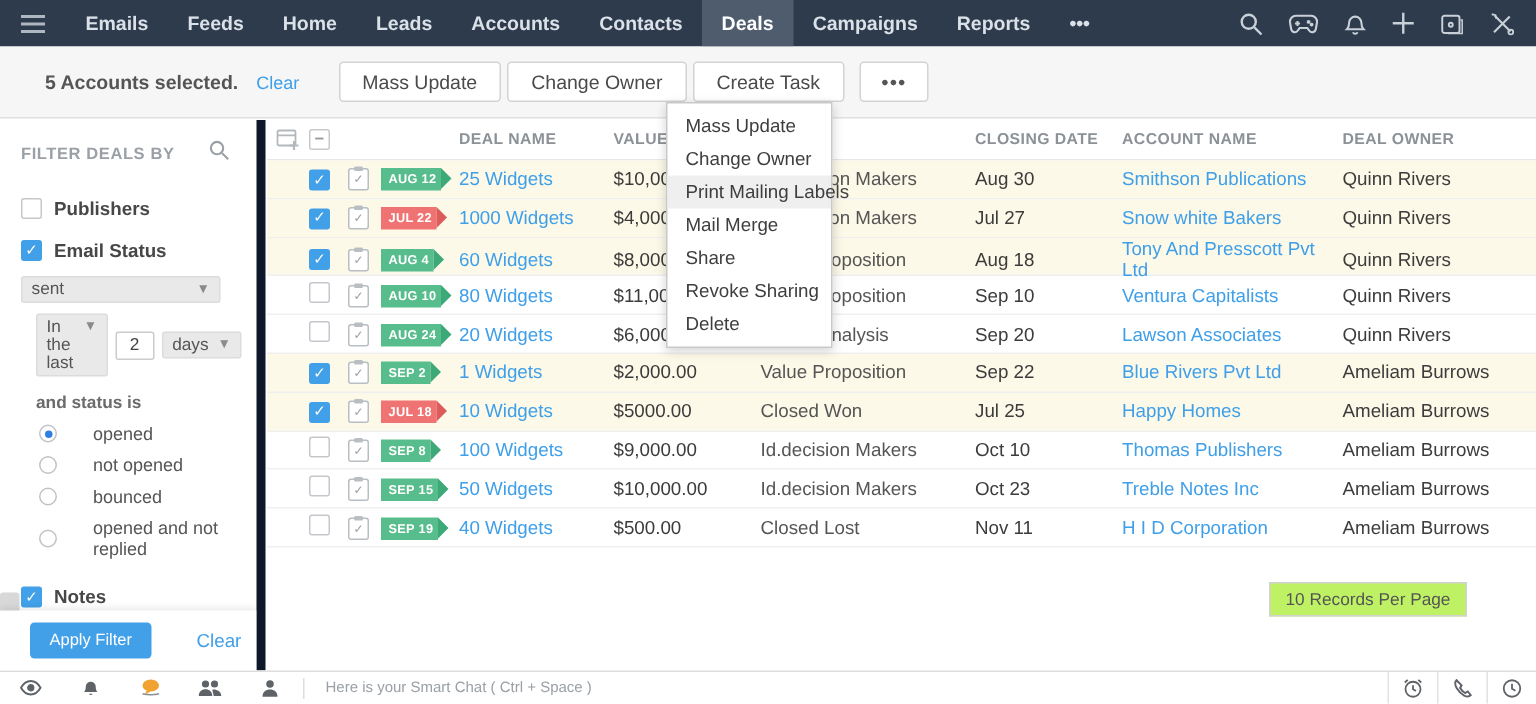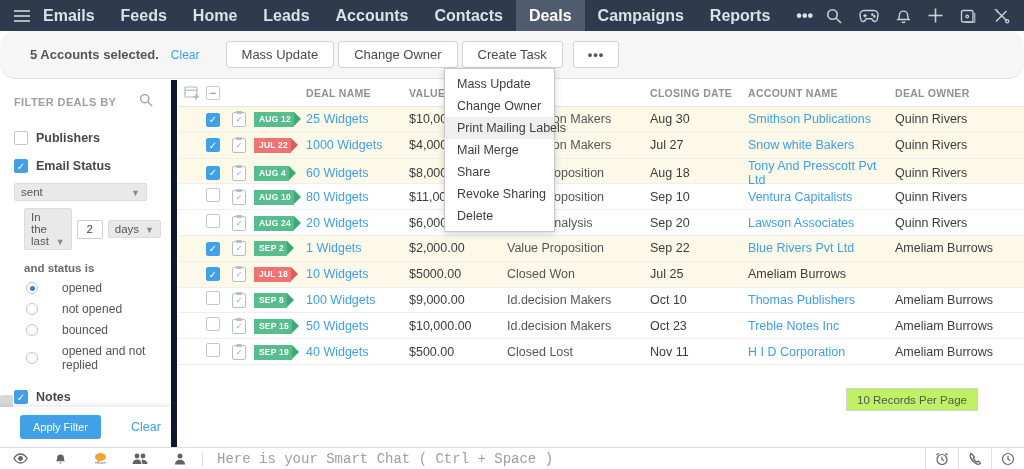--- a/index.html
+++ b/index.html
@@ -5,28 +5,28 @@
   * { margin:0; padding:0; box-sizing:border-box; }
   html,body { width:1024px; height:469px; overflow:hidden; background:#fff;
     font-family:"Liberation Sans","DejaVu Sans",sans-serif; }
   .stage-area { position:relative; width:1024px; height:469px; }
 
   
   .topnav { position:absolute; top:0; left:0; right:0; height:31px; background:#2d3b4d;
     display:flex; align-items:center; padding:0 14px; }
   .hamburger { width:30px; display:flex; align-items:center; cursor:pointer; }
   .nav-items { display:flex; height:31px; }
-  .nav-item { padding:0 13px; line-height:31px; font-size:16px; font-weight:bold; color:#dbe1e8; cursor:pointer; white-space:nowrap; }
+  .nav-item { padding:0 13px; line-height:31px; font-size:13px; font-weight:bold; color:#dbe1e8; cursor:pointer; white-space:nowrap; }
   .nav-item.active { background:#4e5c6e; color:#fff; }
   .nav-right { margin-left:auto; display:flex; align-items:center; gap:17px; }
   .nav-right svg { display:block; cursor:pointer; }
 
   
   .actionbar { position:absolute; top:31px; left:0; right:0; height:48px; background:#f6f6f7;
-    border-bottom:1px solid #e2e2e2; display:flex; align-items:center; padding-left:30px;border-radius:16px; }
+    border-bottom:1px solid #e2e2e2; display:flex; align-items:center; padding-left:30px; }
   .sel-text { font-size:13px; color:#555; font-weight:bold; }
   .clear-link { font-size:12px; color:#3f9fe8; margin-left:12px; margin-right:26px; cursor:pointer; text-decoration:none; }
   .abtn { background:#fff; border:1px solid #d3d3d3; border-radius:3px; height:27px; padding:0 15px;
     font-size:13px; color:#4a4a4a; margin-right:4px; cursor:pointer; font-family:inherit; }
   .abtn.more { margin-left:6px; padding:0 14px; letter-spacing:1px; font-weight:bold; color:#555; }
 
   
   .ctx-menu { position:absolute; left:444px; top:68px; width:111px; background:#fff;
     border:1px solid #c9c9c9; box-shadow:0 2px 7px rgba(0,0,0,.18); padding:4px 0; z-index:60; }
   .menu-item { height:22px; line-height:22px; padding:0 12px; font-size:12.5px; color:#3e3e3e;
@@ -40,21 +40,21 @@
   .sb-title { font-size:11px; color:#9aa0a6; letter-spacing:.4px; font-weight:bold; }
   .sb-body { padding:0 10px 0 14px; }
   .sb-row { display:flex; align-items:center; gap:8px; margin-top:14px; }
   .sb-label { font-size:12.5px; color:#474747; font-weight:bold; }
   .cbx { width:14px; height:14px; border:1px solid #c4c8cc; border-radius:2px; background:#fff;
     display:inline-flex; align-items:center; justify-content:center; flex:0 0 auto;
     font-size:10px; color:#fff; cursor:pointer; }
   .cbx.on { background:#41a0e8; border-color:#41a0e8; }
   .cbx.on::after { content:"✓"; }
   .sel-pill { background:#e9e9e9; border:1px solid #dcdcdc; border-radius:2px; font-size:11.5px; color:#555;
-    padding:2px 6px; display:inline-flex; align-items:flex-end; justify-content:space-between; cursor:pointer; }
+    padding:2px 6px; display:inline-flex; align-items:flex-start; justify-content:space-between; cursor:pointer; }
   .sel-pill .chev { color:#8a8a8a; font-size:9px; margin-left:6px; }
   .sent-select { width:133px; margin:10px 0 0 0; }
   .period-row { display:flex; align-items:center; gap:5px; margin:7px 0 0 10px; }
   .num-input { width:26px; height:19px; border:1px solid #ccc; border-radius:2px; text-align:center;
     font-size:11.5px; color:#444; font-family:inherit; }
   .caption { font-size:11.5px; color:#6b6b6b; font-weight:bold; margin:12px 0 0 10px; }
   .radio-row { display:flex; align-items:center; gap:24px; margin:7px 0 0 12px; cursor:pointer; }
   .rdo { width:12px; height:12px; border:1px solid #bfc3c7; border-radius:50%; background:#fff; position:relative; flex:0 0 auto; }
   .rdo.on::after { content:""; position:absolute; left:2.5px; top:2.5px; width:5px; height:5px; border-radius:50%; background:#2e7fe0; }
   .rdo-label { font-size:12px; color:#555; }
@@ -86,21 +86,21 @@
     align-items:center; justify-content:center; color:#9a9a9a; font-size:11px; cursor:pointer; background:#fff; }
   .records-box { position:absolute; left:668px; top:308px; width:132px; height:23px; border:1px solid #d2d2d2;
     background:#bef264; font-size:11.5px; color:#555; display:flex; align-items:center; justify-content:center; cursor:pointer; }
 
   
   .chatbar { position:absolute; left:0; right:0; bottom:0; height:22px; background:#fff; border-top:1px solid #ddd;
     display:flex; align-items:center; }
   .cb-icons { display:flex; align-items:center; }
   .cb-ic { width:40px; display:flex; justify-content:center; cursor:pointer; }
   .cb-div { width:1px; height:14px; background:#ddd; margin:0 2px; }
-  .chat-input { flex:1; border:none; outline:none; font-size:14px; color:#555; padding:0 12px; font-family:Liberation Mono, monospace; height:20px; }
+  .chat-input { flex:1; border:none; outline:none; font-size:10px; color:#555; padding:0 12px; font-family:Liberation Sans, sans-serif; height:20px; }
   .chat-input::placeholder { color:#9aa0a6; }
   .cb-right { display:flex; align-items:center; height:22px; }
   .cb-rc { width:33px; height:22px; display:flex; align-items:center; justify-content:center; border-left:1px solid #e2e2e2; cursor:pointer; }
 </style>
 </head>
 <body>
 
 <div class="stage-area">
 
   <div class="topnav">
@@ -367,20 +367,21 @@
   <div class="trow grid-cols sel">
     <div></div>
           <div></div>
     <div><span class="cbx on"></span></div>
     <div><span class="clip">✓</span></div>
     <div><span class="badge red">JUL 18</span></div>
     <div><a class="lnk">10 Widgets</a></div>
     <div class="dark">$5000.00</div>
     <div class="mid">Closed Won</div>
     <div class="dark">Jul 25</div>
+    <div><a class="lnk">Happy Homes</a></div>
     <div class="dark">Ameliam Burrows</div>
   </div>
 
   <div class="trow grid-cols">
     <div></div>
           <div></div>
     <div><span class="cbx"></span></div>
     <div><span class="clip">✓</span></div>
     <div><span class="badge green">SEP 8</span></div>
     <div><a class="lnk">100 Widgets</a></div>

